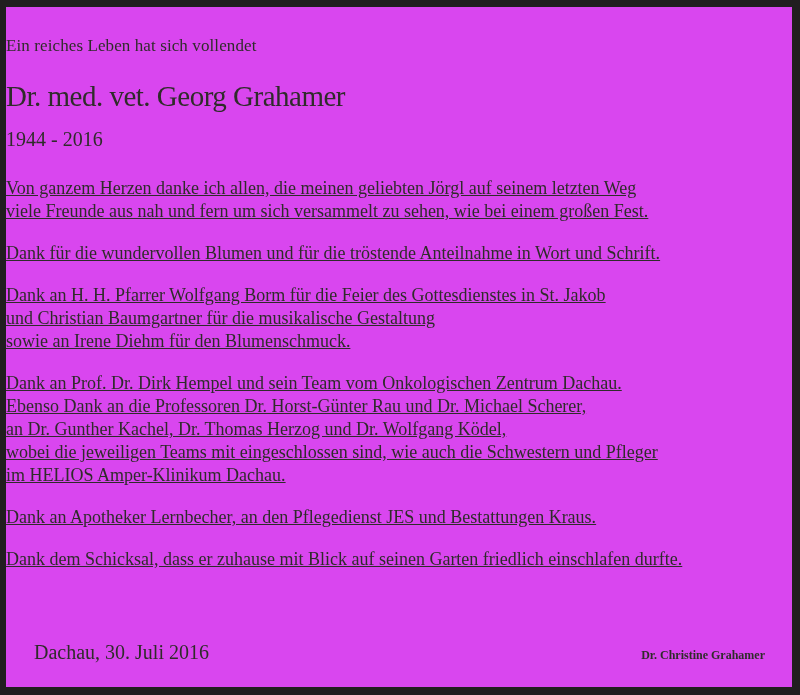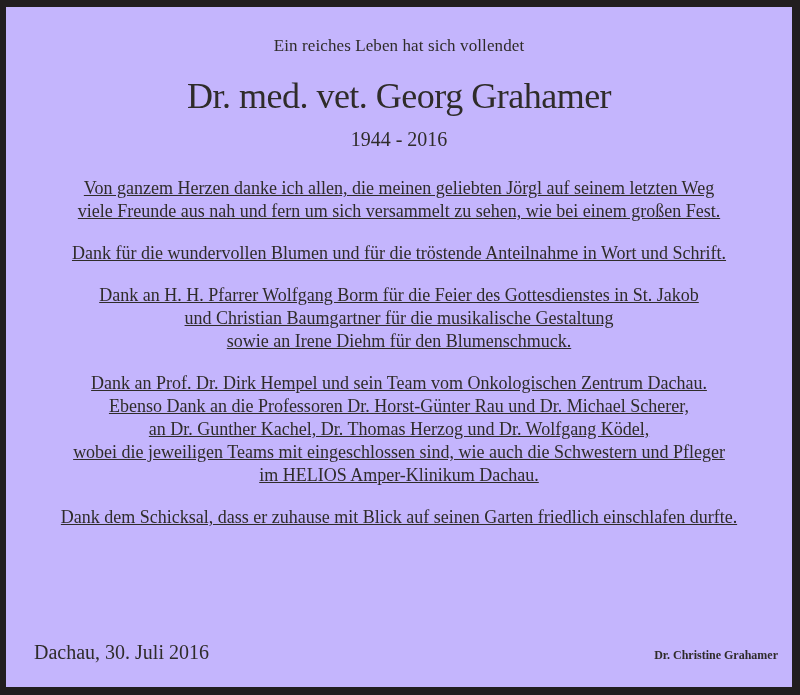--- a/index.html
+++ b/index.html
@@ -7,52 +7,51 @@
     width: 800px;
     height: 695px;
     position: relative;
     background: #211e1f;
     font-family: "Liberation Serif", "DejaVu Serif", serif;
     color: #2f2c2a;
   }
   .frame {
     position: absolute;
     left: 6px; top: 7px; right: 8px; bottom: 8px;
-    background: #c4b5fd;
-    text-align: center;
+    background: #d946ef;
     overflow: hidden;
   }
   .epigraph {
     margin-top: 29px;
     font-size: 17px;
     line-height: 20px;
     letter-spacing: 0.1px;
   }
   .name {
     margin: 16px 0 0 0;
-    font-size: 36px;
+    font-size: 29px;
     line-height: 48px;
     font-weight: normal;
     letter-spacing: -0.5px;
   }
   .years {
     margin-top: 5px;
     font-size: 20px;
     line-height: 28px;
   }
   .body {
     margin-top: 24px;
     font-size: 18px;
     line-height: 23px;
   }
   .para { margin: 0 0 19px 0; text-decoration: underline; }
   .line { white-space: nowrap; }
   .footer {
     position: absolute;
-    left: 28px; right: 14px; bottom: 20px;
+    left: 28px; right: 27px; bottom: 20px;
     display: flex;
     justify-content: space-between;
     align-items: baseline;
     font-size: 20px;
     line-height: 24px;
   }
   .signature { font-weight: bold; font-size: 12px; }
 </style>
 </head>
 <body>
@@ -76,20 +75,23 @@
         <div class="line">sowie an Irene Diehm für den Blumenschmuck.</div>
       </div>
       <div class="para">
         <div class="line">Dank an Prof. Dr. Dirk Hempel und sein Team vom Onkologischen Zentrum Dachau.</div>
         <div class="line">Ebenso Dank an die Professoren Dr. Horst-Günter Rau und Dr. Michael Scherer,</div>
         <div class="line">an Dr. Gunther Kachel, Dr. Thomas Herzog und Dr. Wolfgang Ködel,</div>
         <div class="line">wobei die jeweiligen Teams mit eingeschlossen sind, wie auch die Schwestern und Pfleger</div>
         <div class="line">im HELIOS Amper-Klinikum Dachau.</div>
       </div>
       <div class="para">
+        <div class="line">Dank an Apotheker Lernbecher, an den Pflegedienst JES und Bestattungen Kraus.</div>
+      </div>
+      <div class="para">
         <div class="line">Dank dem Schicksal, dass er zuhause mit Blick auf seinen Garten friedlich einschlafen durfte.</div>
       </div>
     </div>
 
   <div class="footer">
     <span class="dateline">Dachau, 30. Juli 2016</span>
     <span class="signature">Dr. Christine Grahamer</span>
   </div>
 </div>
 

